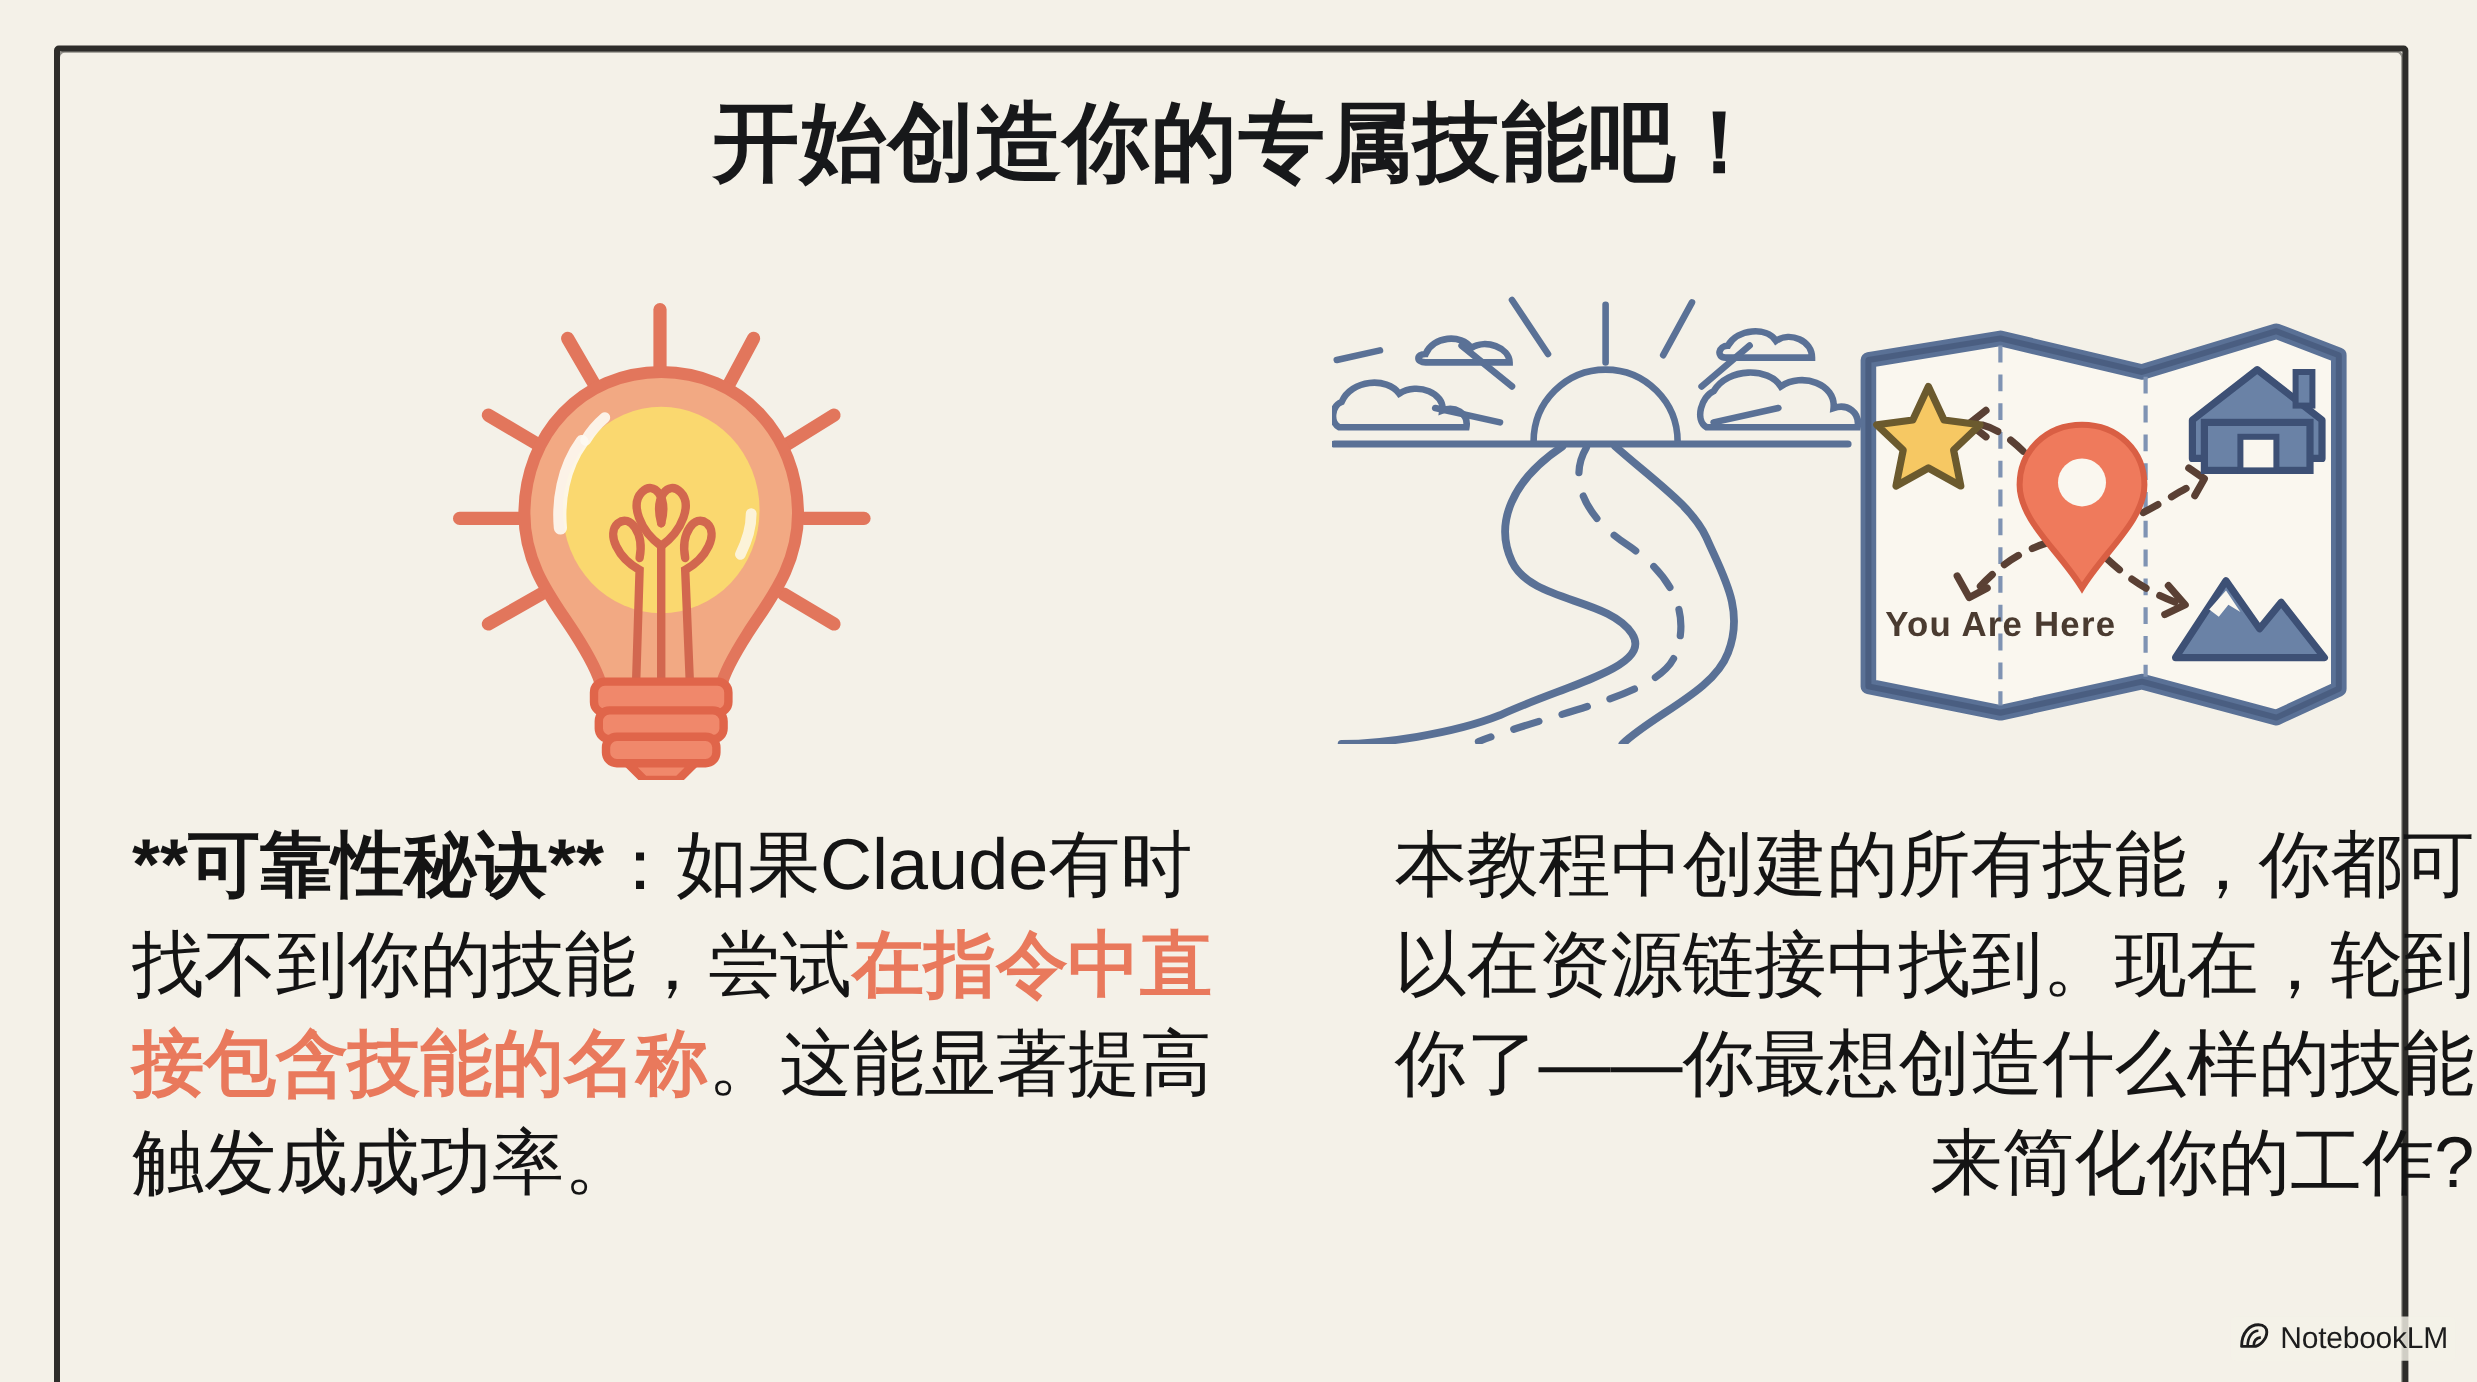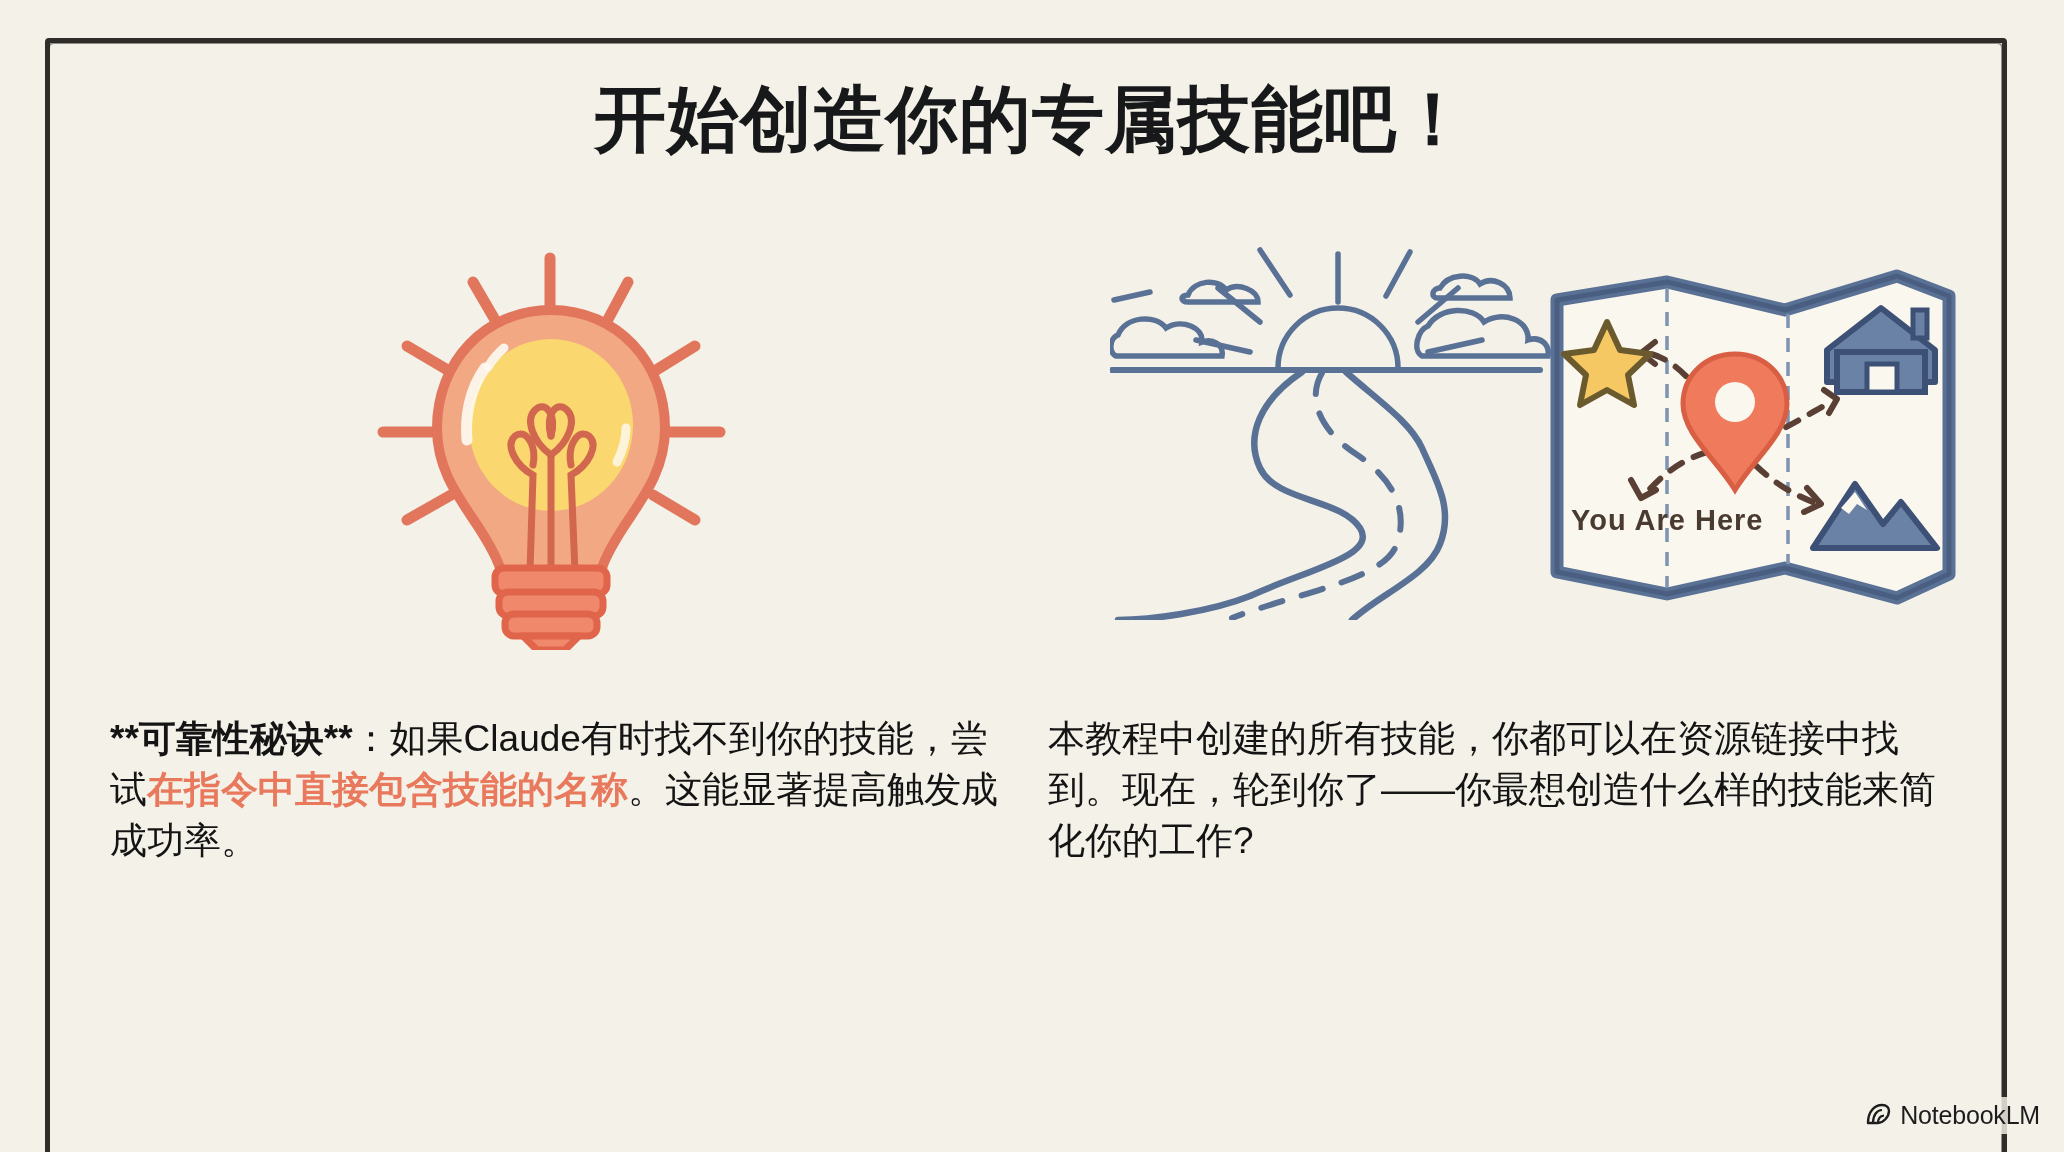--- a/index.html
+++ b/index.html
@@ -83,35 +83,35 @@
     position: absolute;
     left: 1500px;
     top: 22px;
     width: 420px;
     height: 350px;
   }
 
   
   .body-col {
     position: absolute;
-    font-size: 37px;
+    font-size: 60px;
     line-height: 1.38;
     color: #141414;
     font-weight: 500;
-    margin-top: 33px;
   }
   #left-col {
     left: 110px;
     top: 680px;
     width: 900px;
   }
   #right-col {
-    left: 1048px;
+    left: 1162px;
     top: 680px;
     width: 900px;
+    text-align: right;
   }
   .bold-run { font-weight: bold; }
   .accent-run { color: #e9795c; font-weight: bold; }
 
   
   #bottom-line {
     position: absolute;
     left: 0;
     right: 0;
     top: 1040px;

